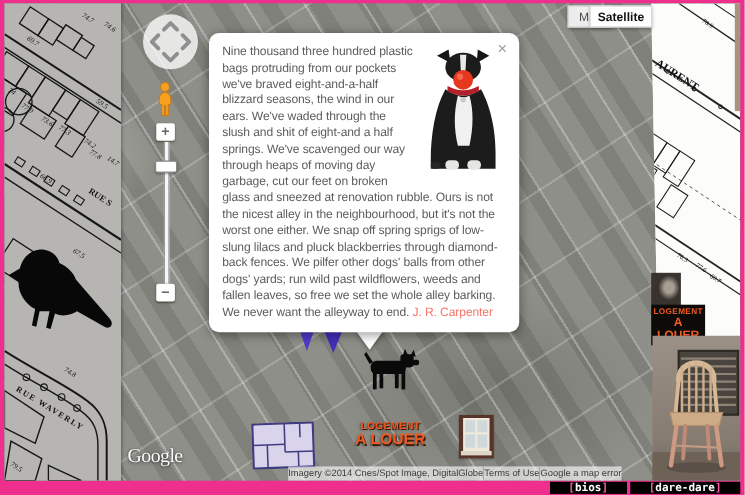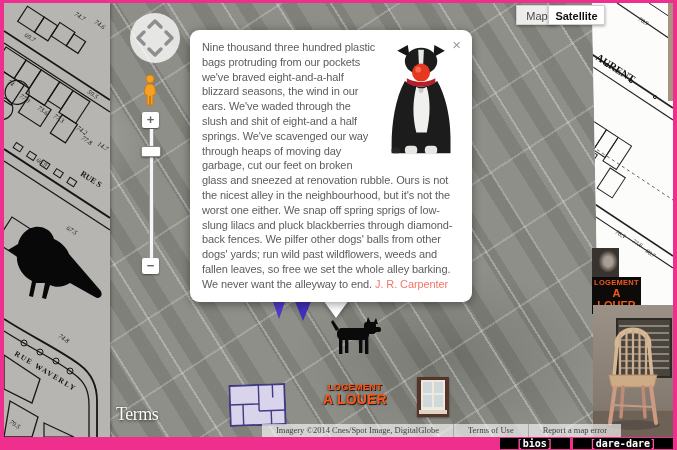--- a/index.html
+++ b/index.html
@@ -34,21 +34,21 @@
   .zoom-in{top:109px;} .zoom-out{top:255px;}
   .zoom-track{left:145px;top:126px;width:3px;height:129px;background:#f6f6f6;border:1px solid #999;
     border-top:none;border-bottom:none;}
   .zoom-handle{left:137px;top:143px;width:18px;height:9px;background:#fff;border:1px solid #888;
     border-radius:2px;box-shadow:0 1px 2px rgba(0,0,0,.4);cursor:grab;}
   .pegman{left:137px;top:71px;width:18px;height:34px;cursor:grab;}
 
   .maptype{top:2px;height:20px;line-height:20px;font-size:11px;text-align:center;
     box-shadow:0 1px 3px rgba(0,0,0,.35);cursor:pointer;border:1px solid #cfcfcf;box-sizing:border-box;}
   .btn-map{left:492px;width:41px;background:rgba(255,255,255,.85);color:#4a4a4a;border-right:none;margin-left:20px;}
-  .btn-sat{left:532px;width:57px;background:#fff;color:#111;font-weight:bold;margin-left:12px;}
+  .btn-sat{left:532px;width:57px;background:#fff;color:#111;font-weight:bold;}
 
   
   .popup{left:186px;top:27px;width:282px;height:272px;background:#fff;border-radius:9px;
     box-shadow:0 2px 10px rgba(0,0,0,.4);z-index:50;}
   .popup-inner{position:absolute;left:12px;right:12px;top:10px;bottom:8px;overflow:hidden;
     font-size:11px;line-height:14.8px;color:#5c5c5c;letter-spacing:-.1px;}
   .dogfloat{float:right;width:76px;height:126px;margin:0 0 4px 6px;}
   .popup-close{position:absolute;top:8px;right:11px;color:#9b9b9b;font-size:15px;line-height:14px;
     cursor:pointer;z-index:55;}
   .author{color:#f4756b;cursor:pointer;margin-top:44px;}
@@ -71,21 +71,21 @@
     padding:2px 0 3px;font-weight:bold;z-index:7;}
   .sign-right .l1{font-size:7.5px;line-height:8px;letter-spacing:.3px;}
   .sign-right .l2{font-size:11px;line-height:12px;}
   .chair-photo{left:589px;top:302px;z-index:8;}
 
   
   .google-logo{left:112px;top:401px;color:#fff;font-family:"Liberation Serif",serif;font-size:18px;
     letter-spacing:-.5px;text-shadow:0 1px 3px rgba(0,0,0,.6),0 0 1px rgba(0,0,0,.5);z-index:9;cursor:pointer;}
   .attrib{left:258px;top:421px;height:13px;display:flex;align-items:center;font-size:8.5px;
     color:#3c3c3c;z-index:9;}
-  .attrib .seg{background:rgba(255,255,255,.62);padding:0 14px;line-height:13px;white-space:nowrap;font-family:Liberation Serif, serif;}
+  .attrib .seg{background:rgba(255,255,255,.62);padding:0 0;line-height:13px;white-space:nowrap;}
   .attrib .seg + .seg{border-left:1px solid #a8a8a8;cursor:pointer;}
 
   .footer-tags{position:absolute;right:4px;top:438px;display:flex;gap:3px;z-index:60;}
   .tag{background:#000;color:#fff;font:bold 10px/11px "DejaVu Sans Mono",monospace;padding:0 17px;cursor:pointer;}
   .tag .bk{color:#ff57a8;}
 
   svg text{font-family:"Liberation Serif",serif;}
 </style>
 </head>
 <body>
@@ -335,25 +335,25 @@
         <path d="M56,40 L59,72" stroke="#d6b896" stroke-width="3.5"></path>
         <path d="M16,70 L64,70 L61,82 L19,82 Z" fill="#cdab86" stroke="#b08d6c" stroke-width="1"></path>
         <path d="M22,82 L17,118" stroke="#cf9a82" stroke-width="4"></path>
         <path d="M58,82 L63,118" stroke="#cf9a82" stroke-width="4"></path>
         <path d="M30,82 L28,112" stroke="#c08a74" stroke-width="3.5"></path>
         <path d="M50,82 L52,112" stroke="#c08a74" stroke-width="3.5"></path>
         <path d="M19,100 L61,102" stroke="#c59a80" stroke-width="2"></path>
       </g>
     </svg>
 
-    <div class="abs google-logo">Terms</div>
+    <div class="abs google-logo">Google</div>
     <div class="abs attrib">
       <span class="seg">Imagery ©2014 Cnes/Spot Image, DigitalGlobe</span>
       <span class="seg">Terms of Use</span>
-      <span class="seg">Report a map error</span>
+      <span class="seg">Google a map error</span>
     </div>
   </div>
 
   <div class="footer-tags">
     <span class="tag"><span class="bk">[</span><span>bios</span><span class="bk">]</span></span>
     <span class="tag"><span class="bk">[</span><span>dare-dare</span><span class="bk">]</span></span>
   </div>
 </div>
 
 </body></html>

